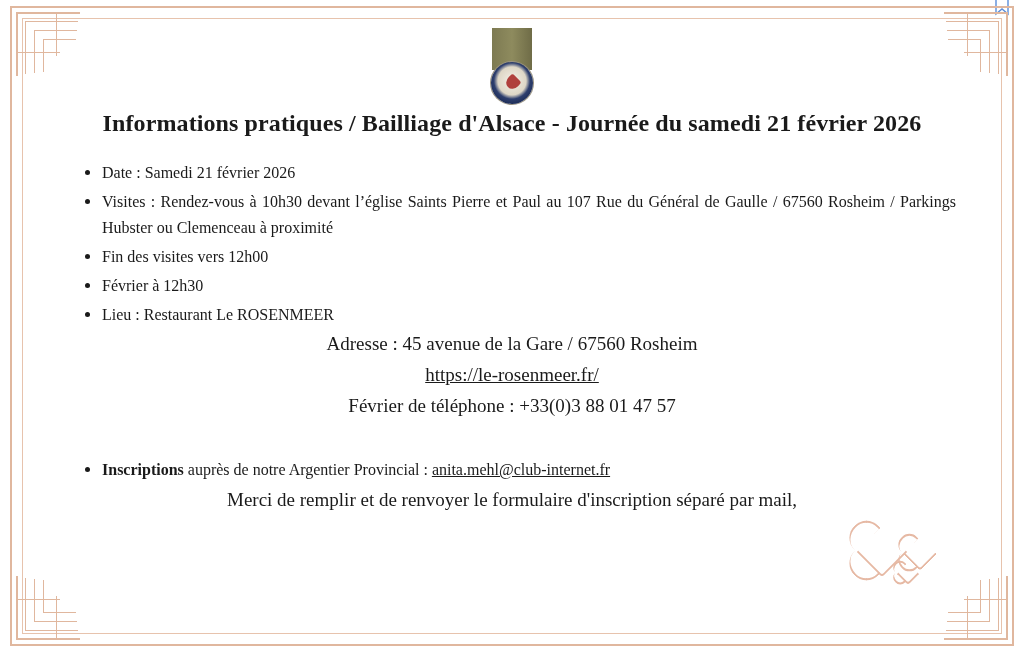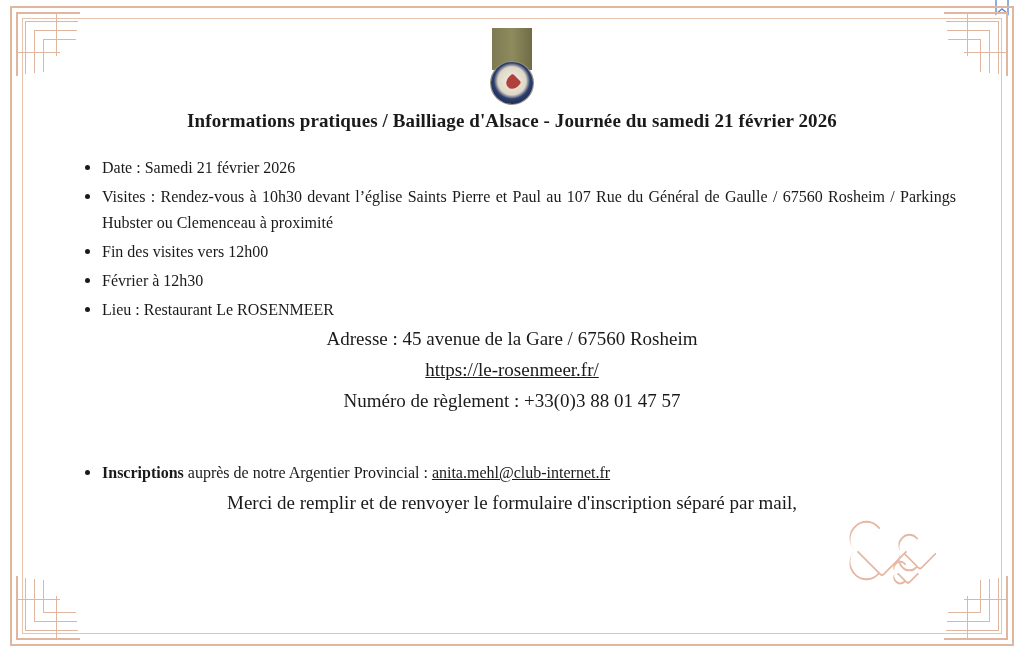--- a/index.html
+++ b/index.html
@@ -103,21 +103,21 @@
   }
 
   
   .content {
     position: absolute;
     left: 60px;
     top: 110px;
     width: 904px;
   }
   h1.title {
-    font-size: 19px;
+    font-size: 24px;
     font-weight: bold;
     text-align: center;
     margin: 0 0 22px 0;
     letter-spacing: .1px;
   }
   ul.bullets {
     margin: 0 0 0 0;
     padding-left: 42px;
     list-style: disc;
   }
@@ -136,21 +136,21 @@
     text-align: center;
   }
   .gap { height: 26px; }
   a.link {
     color: #1a1a1a;
   }
   .u { }
   strong { font-weight: bold; }
 
   ul.bullets.second {
-    margin-top: 16px;
+    margin-top: 8px;
   }
 
   
   .hearts {
     position: absolute;
     right: 78px;
     bottom: 76px;
     width: 90px;
     height: 70px;
     pointer-events: none;
@@ -269,21 +269,21 @@
       <li>Lieu : Restaurant Le ROSENMEER</li>
     </ul>
 
     <p class="line">Adresse : 45 avenue de la Gare / 67560 Rosheim</p>
 
     <p class="line">
       <a class="link" href="#">https://le-rosenmeer.fr/</a>
     </p>
 
     <p class="line">
-      <span>Numéro de règlement : </span><span class="u">+33(0)3 88 01 47 57</span>
+      <span>Février de téléphone : </span><span class="u">+33(0)3 88 01 47 57</span>
     </p>
 
     <div class="gap"></div>
 
     <ul class="bullets second">
       <li>
         <strong>Inscriptions</strong><span> auprès de notre Argentier Provincial : </span><a class="link" href="#">anita.mehl@club-internet.fr</a>
       </li>
     </ul>
 

